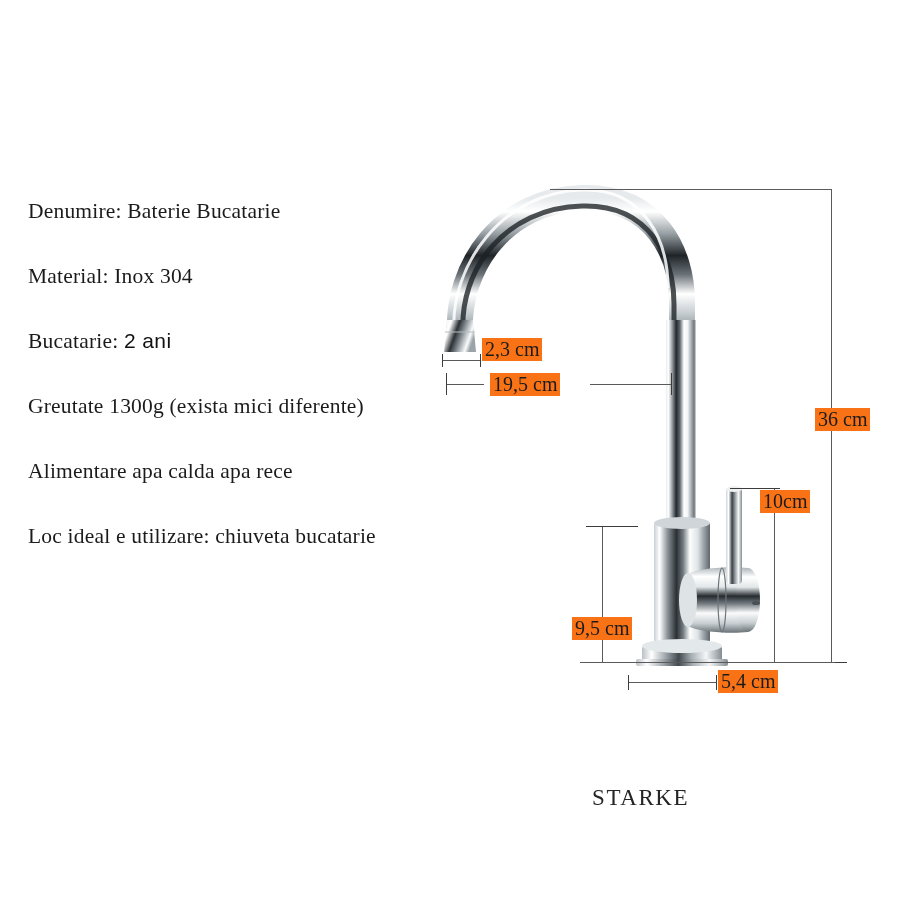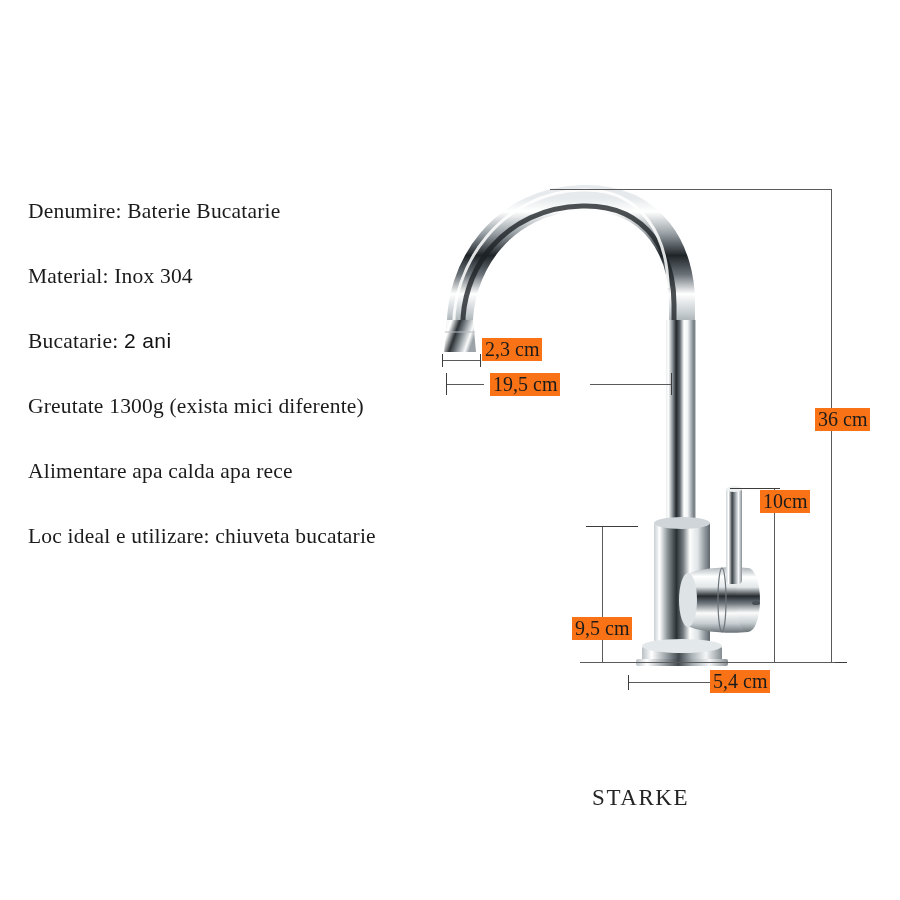--- a/index.html
+++ b/index.html
@@ -271,18 +271,18 @@
     <div class="tick-h" style="left:320px; top:492px; width:30px;"></div>
     <div class="dim-label" style="left:330px; top:320px;">10cm</div>
 
     
     <div class="dim-line-h" style="left:150px; top:492px; width:255px;"></div>
 
     
     <div class="dim-line-h" style="left:198px; top:512px; width:88px;"></div>
     <div class="tick-v" style="left:198px; top:505px; height:15px;"></div>
     <div class="tick-v" style="left:286px; top:505px; height:15px;"></div>
-    <div class="dim-label" style="left:280px; top:500px;">5,4 cm</div>
+    <div class="dim-label" style="left:288px; top:500px;">5,4 cm</div>
   </div>
 
   <div class="brand">STARKE</div>
 
 </div>
 
 </body></html>

